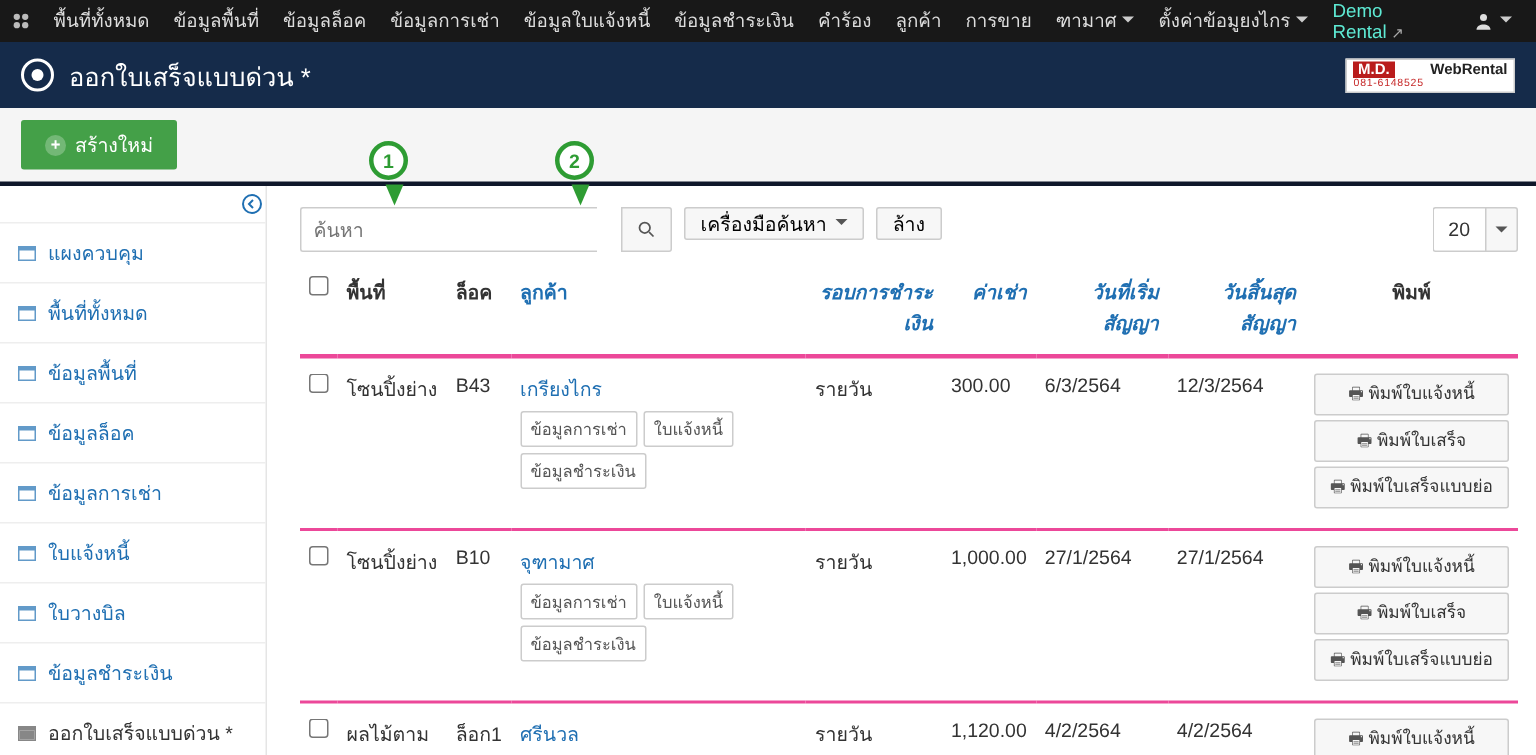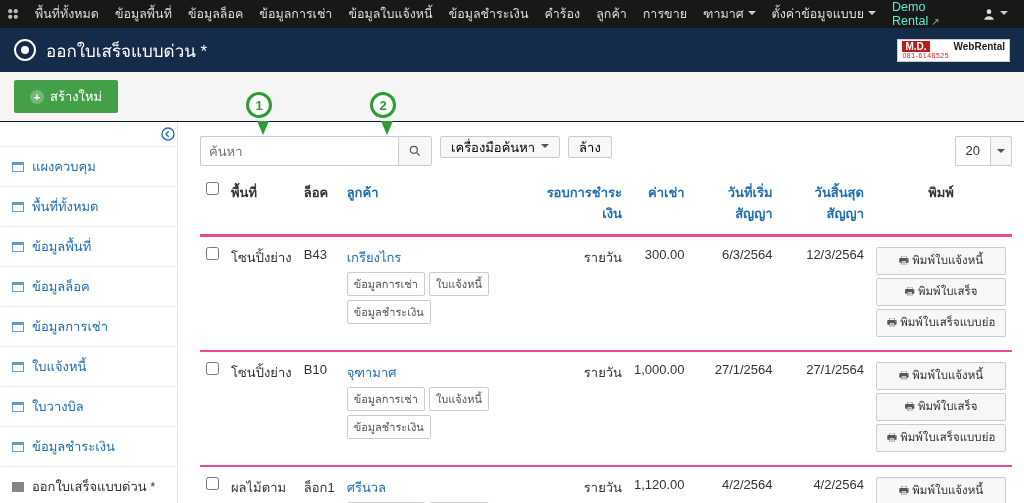--- a/index.html
+++ b/index.html
@@ -21,61 +21,61 @@
   .titlebar { background:#152b4a; height:44px; display:flex; align-items:center; padding:0 14px; color:#fff; }
   .titlebar .ticon { width:22px; height:22px; border:2px solid #fff; border-radius:50%; display:flex; align-items:center; justify-content:center; margin-right:10px; }
   .titlebar .ticon::after { content:""; width:8px; height:8px; background:#fff; border-radius:50%; }
   .titlebar h1 { font-size:17px; font-weight:normal; }
   .titlebar .brand { margin-left:auto; background:#fff; border:1px solid #ccc; padding:2px 4px; font-size:10px; line-height:1; color:#333; }
   .titlebar .brand .md { background:#b91c1c; color:#fff; padding:0 3px; font-weight:bold; }
   .titlebar .brand .wr { font-weight:bold; color:#222;padding-left:24px; }
   .titlebar .brand .sub { display:block; color:#c62828; font-size:7px; letter-spacing:0.5px; }
 
   
-  .toolbar { background:#f5f5f5; border-bottom:1px solid #0f172a; padding:8px 14px;text-decoration:underline; }
+  .toolbar { background:#f5f5f5; border-bottom:3px solid #0f172a; padding:8px 14px;text-decoration:underline; }
   .btn-new { background:#44a048; color:#fff; border:none; padding:6px 16px; border-radius:2px; font-size:13px; cursor:pointer; display:inline-flex; align-items:center; gap:6px;}
   .btn-new::before { content:"+"; font-weight:bold; background:rgba(255,255,255,0.25); border-radius:50%; width:14px; height:14px; display:inline-flex; align-items:center; justify-content:center; font-size:11px;}
 
   
   .wrap { display:flex; position:relative; }
   .collapse-icon { position:absolute; left:160px; top:4px; color:#1f6fb2; font-size:14px; cursor:pointer; }
   .sidebar { width:178px; border-right:1px solid #e5e5e5; padding-top:24px; }
   .sidebar ul { list-style:none; }
   .sidebar li { padding:9px 12px; border-top:1px solid #eee; color:#1f6fb2; cursor:pointer; display:flex; align-items:center; gap:8px; font-size:13px;}
   .sidebar li.active { color:#333; font-weight:normal; }
   .sidebar li .fico { width:12px; height:10px; border:1px solid currentColor; border-top-width:3px; opacity:0.7; }
   .sidebar li.active .fico { border-style:solid; background:linear-gradient(#555,#555); border-color:#555;}
 
   .main { flex:1; padding:14px 12px 0 22px; }
 
   
   .filterbar { display:flex; gap:8px; margin-bottom:10px; position:relative; }
-  .search-group { display:flex; }
+  .search-group { display:flex;gap:16px; }
   .search-group input { width:198px; height:30px; border:1px solid #ccc; border-right:none; border-radius:2px 0 0 2px; padding:0 8px; font-size:13px; }
   .search-group button { width:34px; height:30px; border:1px solid #ccc; background:#f7f7f7; border-radius:0 2px 2px 0; cursor:pointer; display:flex; align-items:center; justify-content:center;}
   .btn { height:22px; border:1px solid #ccc; background:#f7f7f7; padding:0 10px; border-radius:2px; cursor:pointer; font-size:13px; display:inline-flex; align-items:center; gap:4px;}
   .btn .dd::after{ content:""; display:inline-block; border:4px solid transparent; border-top-color:#555; margin-left:2px; vertical-align:middle;}
   .limit { margin-left:auto; display:flex; }
   .limit .val { border:1px solid #ccc; height:30px; line-height:28px; padding:0 10px; border-right:none; border-radius:2px 0 0 2px; background:#fff;}
   .limit .dd { border:1px solid #ccc; height:30px; width:22px; background:#f7f7f7; border-radius:0 2px 2px 0; display:flex; align-items:center; justify-content:center;}
   .limit .dd::after{ content:""; border:4px solid transparent; border-top-color:#555; margin-top:4px;}
 
   
   .marker { position:absolute; width:26px; height:26px; border:3px solid #2e9c33; border-radius:50%; color:#2e9c33; font-weight:bold; display:flex; align-items:center; justify-content:center; background:#fff; z-index:5;}
   .marker::after { content:""; position:absolute; top:26px; left:8px; border:6px solid transparent; border-top:14px solid #2e9c33; }
 
   
   table { width:100%; border-collapse:collapse; }
   thead th { text-align:left; font-weight:bold; padding:6px 6px 10px; border-bottom:3px solid #ec4899; font-size:13px; color:#333; vertical-align:top;}
   thead th.link { color:#1f6fb2; cursor:pointer; }
-  thead th.right { text-align:right; }
+  thead th.right { text-align:right;font-style:italic; }
   thead th.center { text-align:center; }
   tbody tr { border-bottom:2px solid #ec4899; }
   tbody td { padding:10px 6px; vertical-align:top; font-size:13px;}
-  tbody td.right { text-align:right; }
+  tbody td.right { }
   tbody td.center { text-align:center; }
   .cust-name { color:#1f6fb2; display:block; margin-bottom:4px; }
   .chipset { display:flex; gap:4px; flex-wrap:wrap; }
   .chip { border:1px solid #ccc; border-radius:2px; padding:2px 6px; font-size:11px; color:#555; background:#fff; cursor:pointer;}
   .pbtn { display:block; width:130px; border:1px solid #ccc; background:#f7f7f7; border-radius:2px; padding:3px 6px; font-size:11.5px; color:#333; margin-bottom:3px; cursor:pointer; text-align:center;}
   .pbtn::before { content:"🖶 "; font-size:11px; color:#555;}
   input[type=checkbox]{ width:13px; height:13px; }
   .mag { width:14px; height:14px; }
 </style>
 </head>
@@ -94,21 +94,21 @@
       <li>พื้นที่ทั้งหมด</li>
       <li>ข้อมูลพื้นที่</li>
       <li>ข้อมูลล็อค</li>
       <li>ข้อมูลการเช่า</li>
       <li>ข้อมูลใบแจ้งหนี้</li>
       <li>ข้อมูลชำระเงิน</li>
       <li>คำร้อง</li>
       <li>ลูกค้า</li>
       <li>การขาย</li>
       <li class="caret">ฑามาศ</li>
-      <li class="caret">ตั้งค่าข้อมูจแบบย</li>
+      <li class="caret">ตั้งค่าข้อมูยงไกร</li>
     </ul>
   <div class="spacer"></div>
   <span class="ext" style="color:#5eead4;padding:0 8px;cursor:pointer">Demo Rental</span>
   <span class="user">
     <svg width="14" height="14" viewBox="0 0 24 24" fill="#ddd">
         <circle cx="12" cy="8" r="4"></circle>
         <path d="M4 22c0-4 4-6 8-6s8 2 8 6"></path>
       </svg>
     <span class="caret"></span>
   </span>

